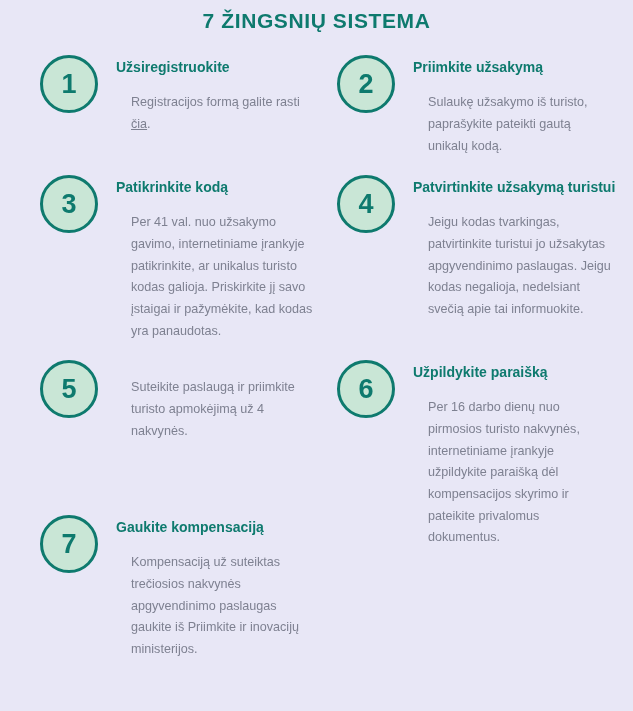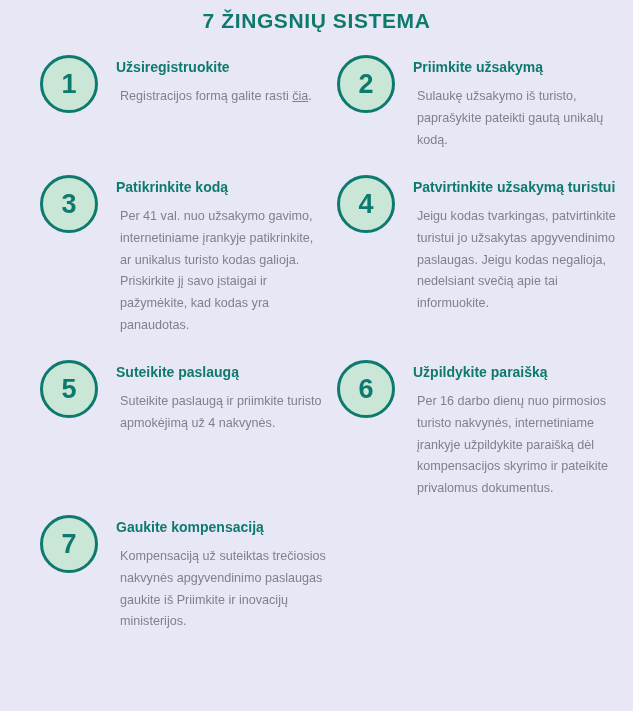--- a/index.html
+++ b/index.html
@@ -73,21 +73,21 @@
     font-size: 14px;
     font-weight: bold;
     line-height: 1.45;
     margin: 0 0 9px 0;
     font-family: "Liberation Sans", sans-serif;
   }
   .step-text {
     color: #7e8191;
     font-size: 12.6px;
     line-height: 1.72;
-    margin: 4px;
+    margin: 15px;
     font-family: "Liberation Sans", sans-serif;
   }
   .step-link {
     color: #7e8191;
     text-decoration: underline;
   }
 </style>
 </head>
 <body>
 
@@ -125,21 +125,20 @@
       <div class="badge">4</div>
       <div class="step-body">
         <h2 class="step-title">Patvirtinkite užsakymą turistui</h2>
         <p class="step-text">Jeigu kodas tvarkingas, patvirtinkite turistui jo užsakytas apgyvendinimo paslaugas. Jeigu kodas negalioja, nedelsiant svečią apie tai informuokite.</p>
       </div>
     </div>
 
     <div class="step step-col-left" style="top:305px;">
       <div class="badge">5</div>
       <div class="step-body">
-        <h2 class="step-title">Suteikite paslaugą</h2>
         <p class="step-text">Suteikite paslaugą ir priimkite turisto apmokėjimą už 4 nakvynės.</p>
       </div>
     </div>
 
     <div class="step step-col-right" style="top:305px;">
       <div class="badge">6</div>
       <div class="step-body">
         <h2 class="step-title">Užpildykite paraišką</h2>
         <p class="step-text">Per 16 darbo dienų nuo pirmosios turisto nakvynės, internetiniame įrankyje užpildykite paraišką dėl kompensacijos skyrimo ir pateikite privalomus dokumentus.</p>
       </div>

